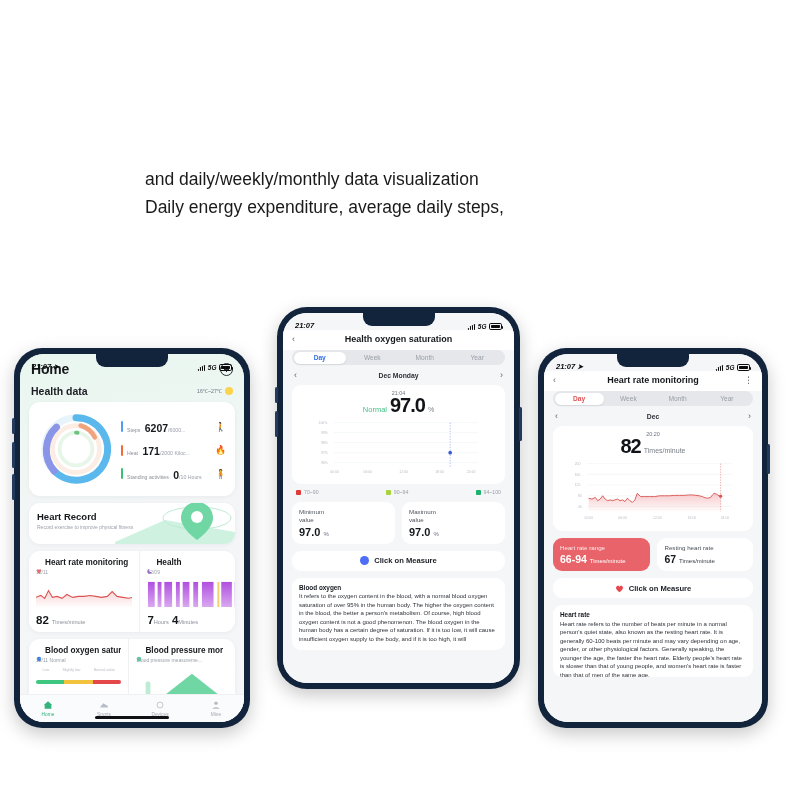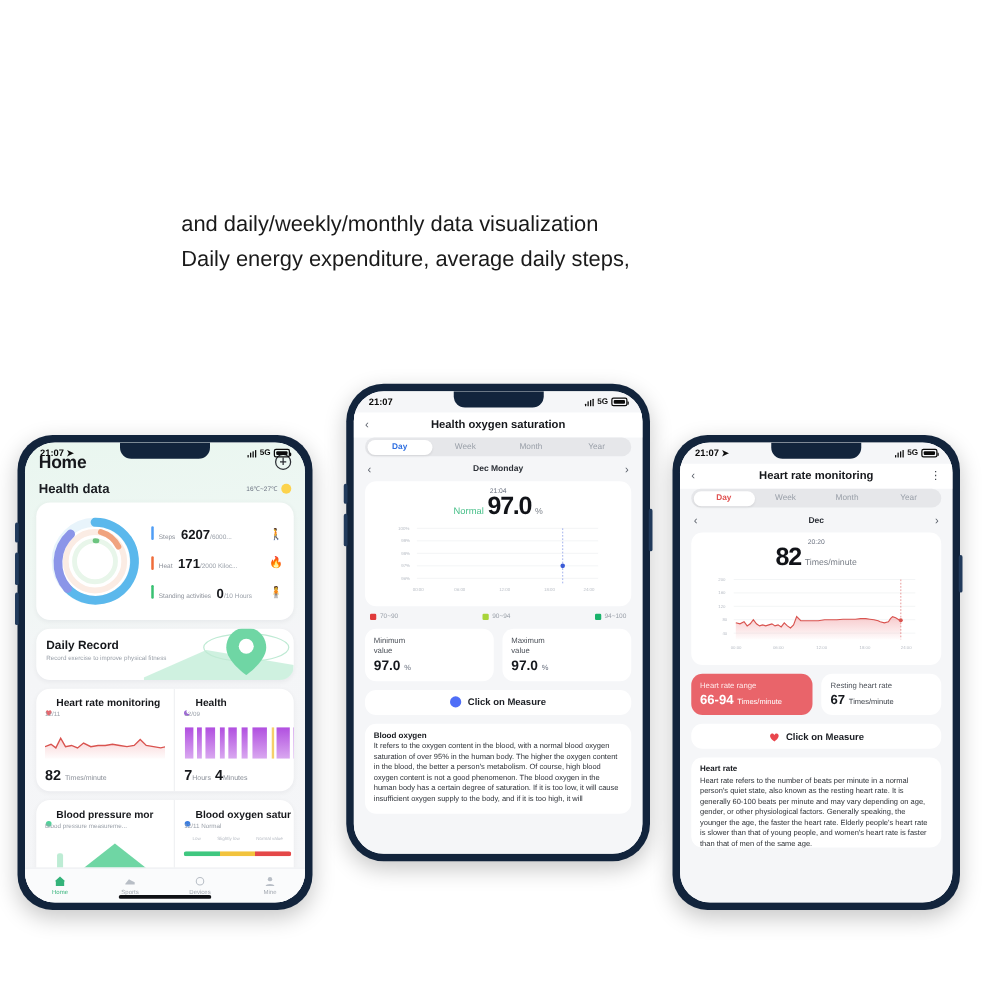--- a/index.html
+++ b/index.html
@@ -52,23 +52,24 @@
   .phone.left  .side-btn.s2 { left: -2px; top: 94px;  width: 3px; height: 26px; }
   .phone.left  .side-btn.s3 { left: -2px; top: 126px; width: 3px; height: 26px; }
   .phone.center .side-btn.s1 { right: -2px; top: 100px; width: 3px; height: 34px; }
   .phone.center .side-btn.s2 { left: -2px; top: 80px;  width: 3px; height: 16px; }
   .phone.center .side-btn.s3 { left: -2px; top: 104px; width: 3px; height: 26px; }
   .phone.right .side-btn.s1 { right: -2px; top: 96px;  width: 3px; height: 30px; }
 
   
   .statusbar {
     position: relative; height: 17px;
-    display: flex; align-items: center; justify-content: space-between;
+    display: flex; align-items: flex-end; justify-content: space-between;
     padding: 0 12px; font-size: 7.5px; font-weight: bold; color: #0b0b0b;
     z-index: 20;
+    font-style: italic;
   }
   .sb-left { display: flex; align-items: center; gap: 2px; }
   .sb-right { display: flex; align-items: center; gap: 2.5px; }
   .loc-arrow { font-size: 7px; }
   .bars { display: inline-flex; align-items: flex-end; gap: 0.7px; height: 6px; }
   .bars i { display: block; width: 1.3px; background: #0b0b0b; border-radius: 0.4px; }
   .bars i:nth-child(1){height:2px} .bars i:nth-child(2){height:3.3px}
   .bars i:nth-child(3){height:4.6px} .bars i:nth-child(4){height:6px}
   .net { font-size: 6.5px; font-weight: bold; }
   .batt { width: 13px; height: 6.5px; border: 0.8px solid #0b0b0b; border-radius: 1.8px; position: relative; }
@@ -256,21 +257,21 @@
               <span class="stat-txt">
                 <span class="stat-label">Standing activities</span>
                 <span class="stat-val"><b>0</b><small>/10 Hours</small></span>
               </span>
               <span class="stat-ico">🧍</span>
             </div>
           </div>
         </div>
 
         <div class="sports-card">
-          <div class="sports-title">Daily Record</div>
+          <div class="sports-title">Heart Record</div>
           <div class="sports-sub">Record exercise to improve physical fitness</div>
           <svg class="sports-art" viewBox="0 0 120 42">
             <path d="M0 40 L50 18 L120 30 L120 42 L0 42 Z" fill="#a8e6c6" opacity="0.55"></path>
             <ellipse cx="82" cy="16" rx="34" ry="11" fill="none" stroke="#bfead4" stroke-width="1"></ellipse>
             <path d="M82 0 c-9 0-16 7-16 16 0 11 16 22 16 22 s16-11 16-22 c0-9-7-16-16-16z" fill="#6fd6a4"></path>
             <circle cx="82" cy="15" r="6" fill="#ffffff"></circle>
           </svg>
         </div>
 
         <div class="grid2">
@@ -325,48 +326,48 @@
               <rect x="91" y="2" width="8" height="26" fill="url(#slg)"></rect>
             </svg>
             <div class="mini-val"><b>7</b><small>Hours</small> <b>4</b><small>Minutes</small></div>
           </div>
         </div>
 
         <div class="grid2">
           <div class="mini">
             <div class="mini-head">
               <span class="mini-dot"><svg viewBox="0 0 12 12">
+                    <circle cx="6" cy="6" r="4.5" fill="#3b7de0"></circle>
+                  </svg></span>
+              <span class="mini-title">Blood oxygen satur</span>
+            </div>
+            <div class="mini-sub">12/11 Normal</div>
+            <div class="bp-ticks">
+              <span>Low</span>
+              <span>Slightly low</span>
+              <span>Normal value</span>
+            </div>
+            <div class="bp-bar">
+              <span style="flex:1;background:#3fc77f"></span>
+              <span style="flex:1;background:#f2c33d"></span>
+              <span style="flex:1;background:#e44848"></span>
+            </div>
+          </div>
+          <div class="mini">
+            <div class="mini-head">
+              <span class="mini-dot"><svg viewBox="0 0 12 12">
                     <circle cx="6" cy="6" r="4.5" fill="#4fd39a"></circle>
                   </svg></span>
               <span class="mini-title">Blood pressure mor</span>
             </div>
             <div class="mini-sub">Blood pressure measureme...</div>
             <svg class="mini-chart" viewBox="0 0 100 28" preserveAspectRatio="none">
               <path d="M30 28 L58 6 L86 28 Z" fill="#6fd6a4"></path>
               <rect x="10" y="14" width="5" height="14" rx="2" fill="#bdecd4"></rect>
             </svg>
-          </div>
-          <div class="mini">
-            <div class="mini-head">
-              <span class="mini-dot"><svg viewBox="0 0 12 12">
-                    <circle cx="6" cy="6" r="4.5" fill="#3b7de0"></circle>
-                  </svg></span>
-              <span class="mini-title">Blood oxygen satur</span>
-            </div>
-            <div class="mini-sub">12/11 Normal</div>
-            <div class="bp-ticks">
-              <span>Low</span>
-              <span>Slightly low</span>
-              <span>Normal value</span>
-            </div>
-            <div class="bp-bar">
-              <span style="flex:1;background:#3fc77f"></span>
-              <span style="flex:1;background:#f2c33d"></span>
-              <span style="flex:1;background:#e44848"></span>
-            </div>
           </div>
         </div>
       </div>
 
       <div class="tabbar">
         <div class="tab active">
           <div class="tab-ico">
               <svg width="10" height="10" viewBox="0 0 12 12">
                 <path d="M6 1.5 L11 6 L10 6 L10 10.5 L2 10.5 L2 6 L1 6 Z" fill="#34b37a"></path>
               </svg>

